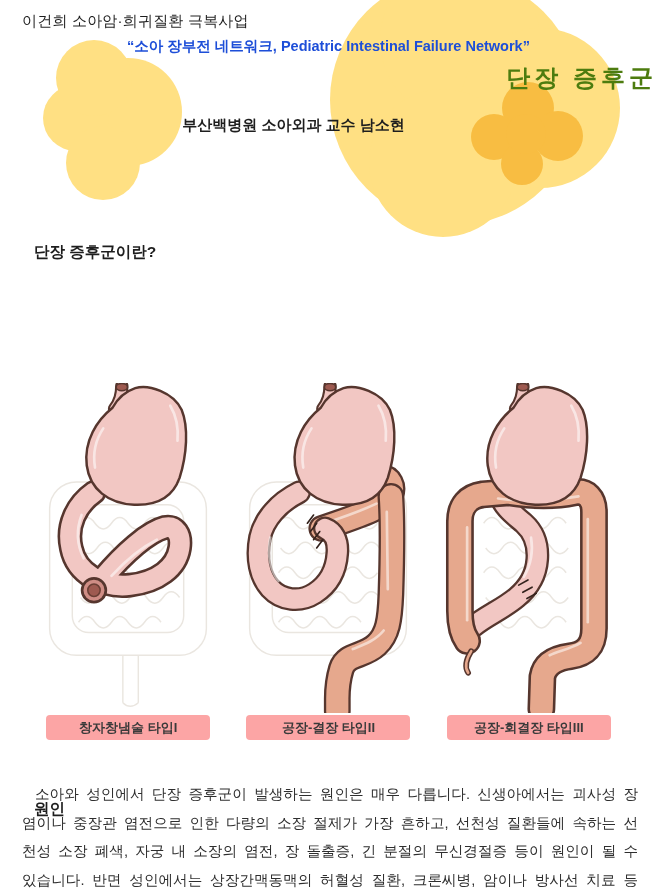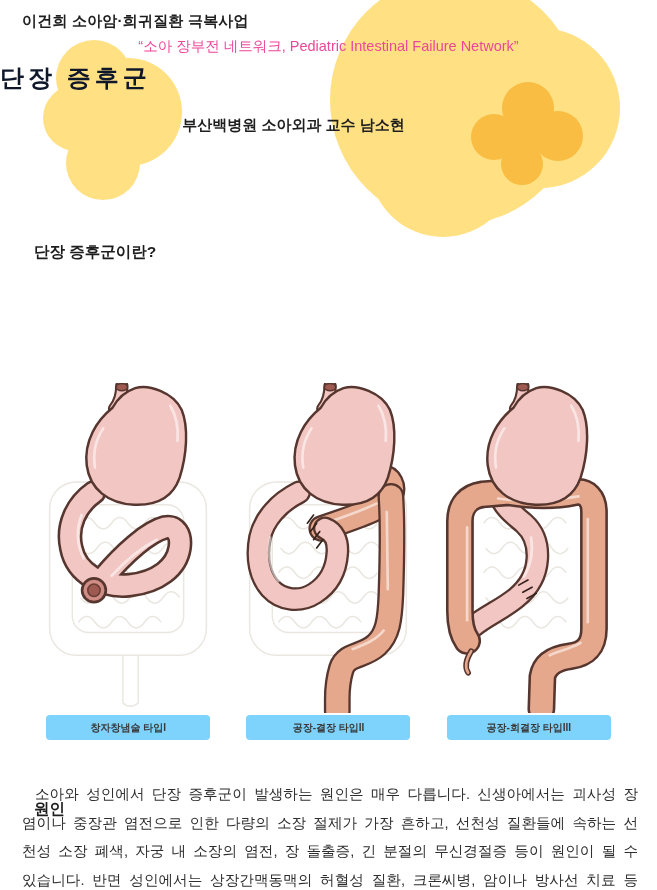--- a/index.html
+++ b/index.html
@@ -3,41 +3,41 @@
 <meta charset="utf-8">
 <style>
   html,body{margin:0;padding:0;background:#fff;}
   .page{
     position:relative;width:657px;height:890px;overflow:hidden;background:#fff;
     font-family:"Liberation Sans","DejaVu Sans",sans-serif;color:#222;
   }
   
   .header{position:absolute;left:0;top:0;width:657px;height:245px;}
   .blobs{position:absolute;left:0;top:0;width:657px;height:245px;}
-  .program-title{position:absolute;left:22px;top:12px;font-size:15px;font-weight:700;color:#1e1e1e;letter-spacing:.2px;}
-  .network-line{position:absolute;left:0;top:37px;width:657px;text-align:center;font-size:14.5px;font-weight:400;color:#ec4899;}
-  .main-title{position:absolute;left:0;top:62px;width:657px;text-align:left;font-size:24px;font-weight:700;color:#0f172a;letter-spacing:4px;margin:0;}
+  .program-title{position:absolute;left:22px;top:12px;font-size:15px;font-weight:400;color:#1e1e1e;letter-spacing:.2px;}
+  .network-line{position:absolute;left:0;top:37px;width:657px;text-align:center;font-size:14.5px;font-weight:700;color:#1d4ed8;}
+  .main-title{position:absolute;left:0;top:62px;width:657px;text-align:right;font-size:24px;font-weight:700;color:#4d7c0f;letter-spacing:4px;margin:0;}
   .author-line{position:absolute;left:0;top:116px;width:657px;text-align:center;padding-right:70px;box-sizing:border-box;font-size:15px;font-weight:700;color:#1e1e1e;}
   
   .sec-heading{position:absolute;left:22px;font-size:15.5px;font-weight:700;color:#1d1d1d;margin:12px;}
   .sec-heading.h1{top:230px;}
   .sec-heading.h2{top:787px;text-align:center;}
   .body-par{
     position:absolute;left:22px;right:19px;font-size:14.6px;line-height:28.5px;color:#2e2e2e;
     text-align:justify;word-break:break-all;text-indent:13px;word-spacing:2.5px;margin:0;font-weight:500;
   }
   .body-par.p1{top:254px;}
   .body-par.p2{top:780px;}
   
   .figure-row{position:absolute;left:28px;top:383px;width:601px;display:flex;}
   .figure-col{flex:1;display:flex;flex-direction:column;align-items:center;}
   .figure-col svg{display:block;}
   .fig-caption{
     width:164px;height:25px;line-height:25px;margin-top:2px;border-radius:4px;
-    background:#7dd3fc;text-align:center;font-size:10px;font-weight:700;color:#3a3a3a;
+    background:#fca5a5;text-align:center;font-size:13px;font-weight:700;color:#3a3a3a;
   }
   
   .tube-o{stroke:#56362e;fill:none;stroke-linecap:round;stroke-linejoin:round;}
   .tube-p{stroke:#f2c7c3;fill:none;stroke-linecap:round;stroke-linejoin:round;}
   .tube-t{stroke:#e6a88d;fill:none;stroke-linecap:round;stroke-linejoin:round;}
   .stomach-shape{fill:#f2c7c3;stroke:#56362e;stroke-width:2.4;}
   .eso-open{fill:#9e5a50;stroke:#56362e;stroke-width:1.6;}
   .hl{stroke:rgba(255,255,255,.55);fill:none;stroke-width:2.6;stroke-linecap:round;}
   .ghost{fill:none;stroke:#eae6e0;stroke-width:1.4;}
   .stitch{stroke:#33221c;stroke-width:1.6;fill:none;stroke-linecap:round;}

